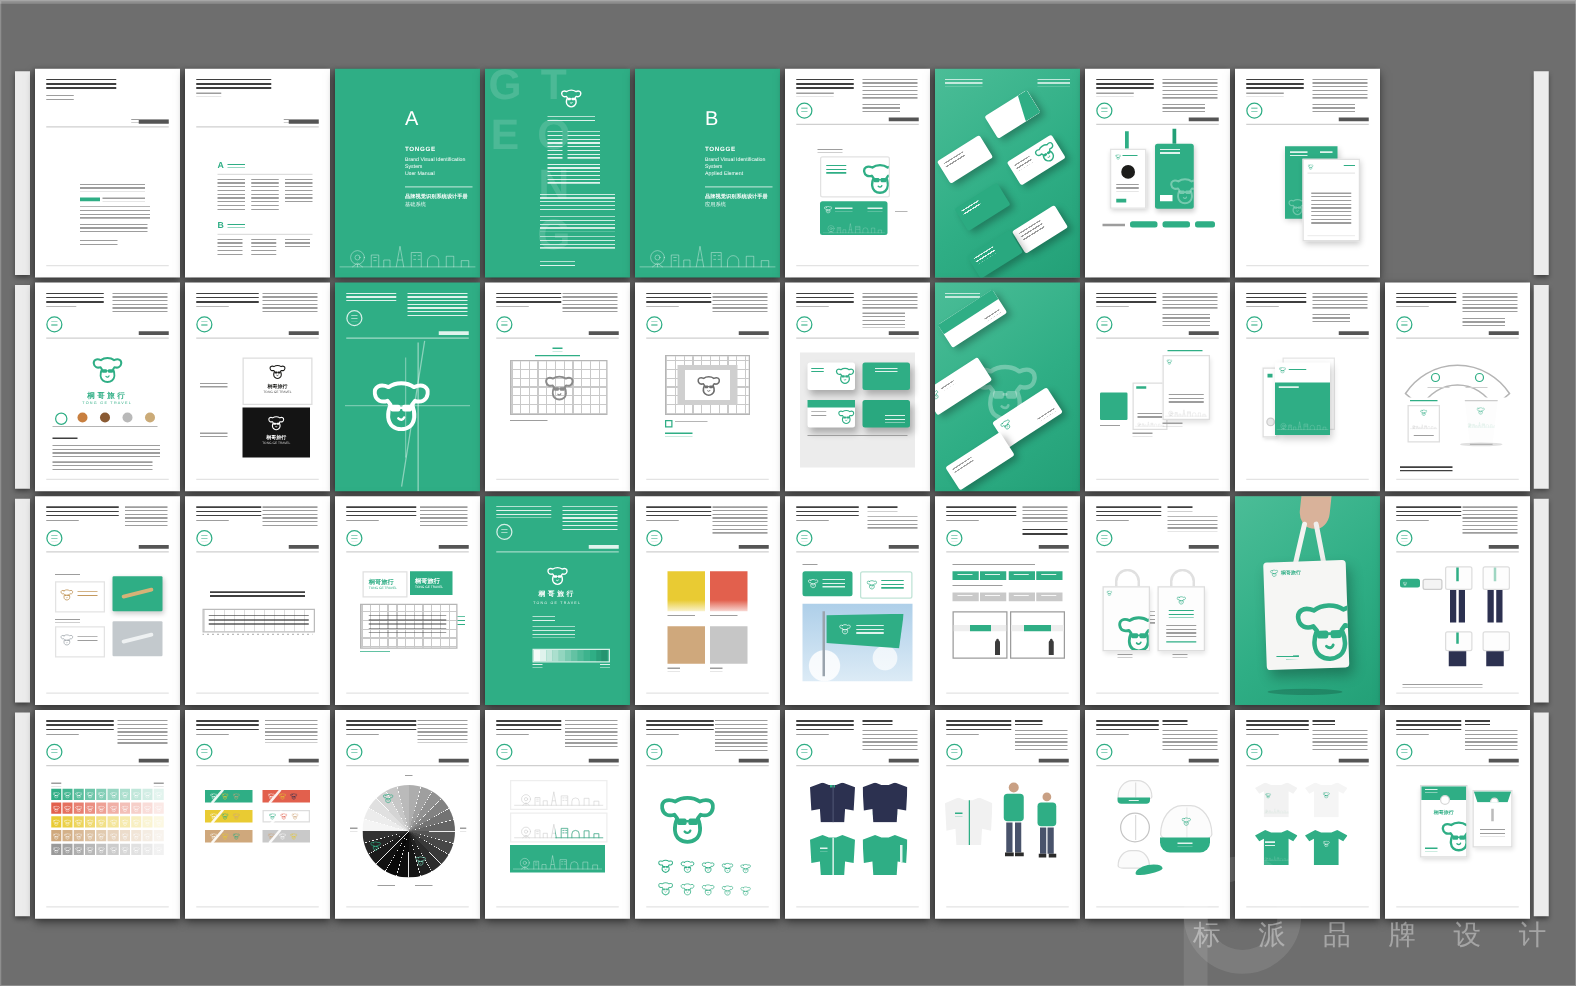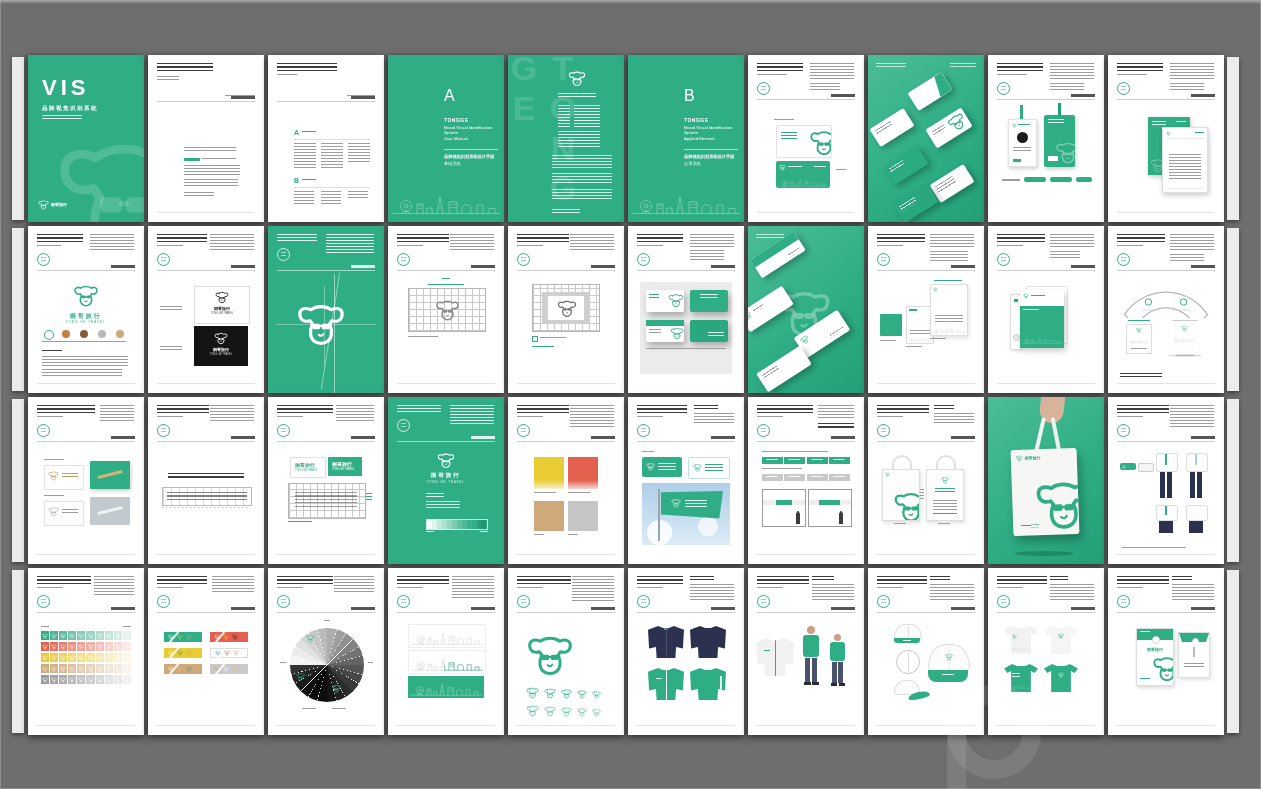--- a/index.html
+++ b/index.html
@@ -87,32 +87,20 @@
     </symbol>
   </defs>
 </svg>
 
 <div class="stage">
 <div class="top-strip"></div>
 
 <div class="row" style="top:55px">
   <div class="sl" style="left:-16px"></div>
 
-  <article class="page pg-g">
-    <div class="b" style="left:14px;top:20px;font-size:22px;font-weight:600;letter-spacing:4px;color:#fff">VIS</div>
-    <div class="b" style="left:14px;top:50px;font-size:5.5px;font-weight:bold;letter-spacing:1.5px;color:#fff">品牌视觉识别系统</div>
-    <i class="ph ph-w" style="left:14px;top:60px;width:40px;height:5px"></i>
-    <svg class="bull" style="left:26px;top:70px;width:140px;height:140px;color:rgba(255,255,255,.16)">
-          <use href="#bull"></use>
-        </svg>
-    <svg class="bull" style="left:10px;bottom:12px;width:11px;height:11px;color:#fff">
-          <use href="#bull"></use>
-        </svg>
-    <div class="b" style="left:23px;bottom:15px;font-size:4px;color:#fff;font-weight:bold">桐哥旅行</div>
-  </article>
 
   <article class="page">
     <i class="ph ph-d" style="left:9px;top:8px;width:56px;height:10px"></i>
     <i class="ph" style="left:9px;top:21px;width:22px;height:4px"></i>
     <i class="ph" style="right:9px;top:40px;width:30px;height:3px"></i>
     <div class="rule" style="top:46px">
           <i></i>
         </div>
     <i class="ph" style="left:36px;top:92px;width:52px;height:6px"></i>
     <b class="b" style="left:36px;top:103px;width:16px;height:2.5px;background:#2fae85"></b>
@@ -1548,15 +1536,16 @@
       <i class="ph" style="left:5px;top:30px;width:20px;height:6px"></i>
     </div>
     <div class="frule"></div>
   </article>
 
   <div class="sl" style="left:1199px"></div>
 </div>
 
 <div class="wm">
   <div class="wm-glyph"></div>
+  <div class="wm-l1">标 派 品 牌 设 计</div>
 </div>
 
 </div>
 
 </body></html>

